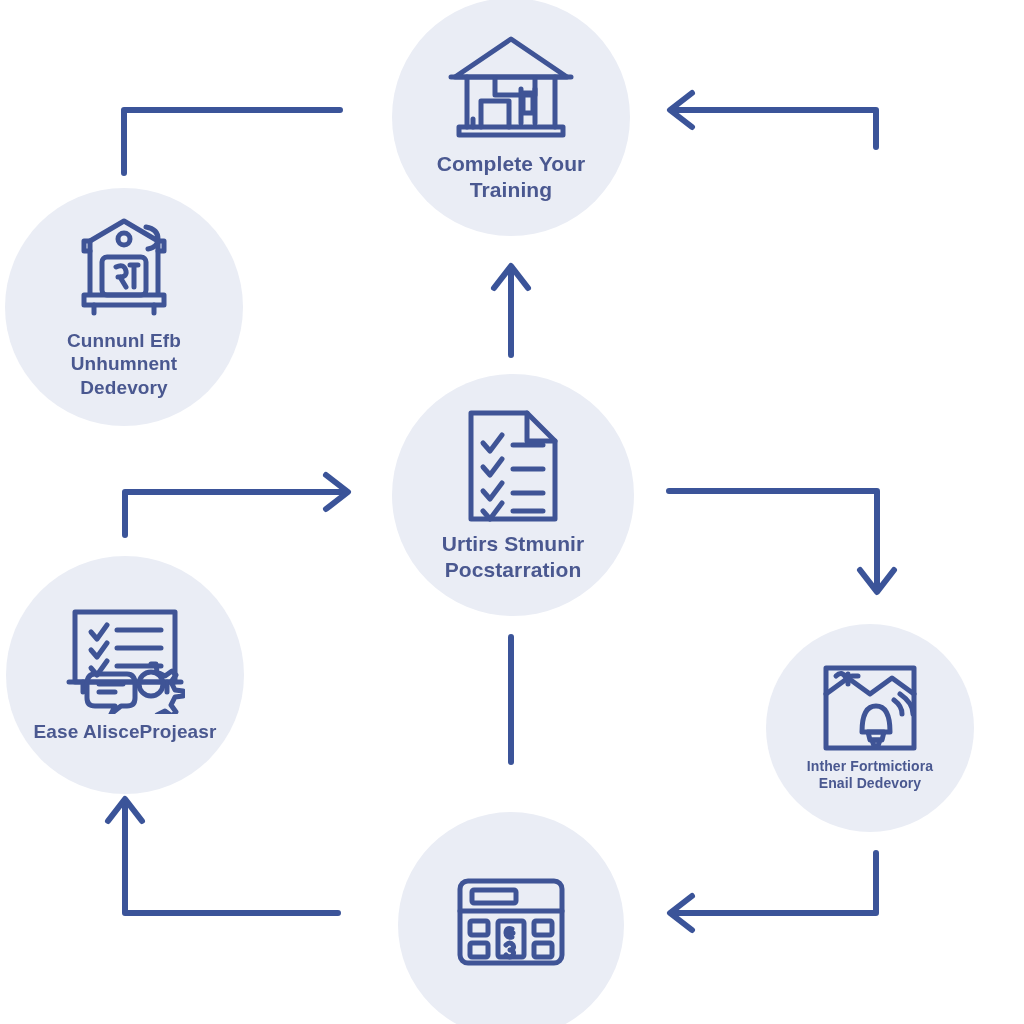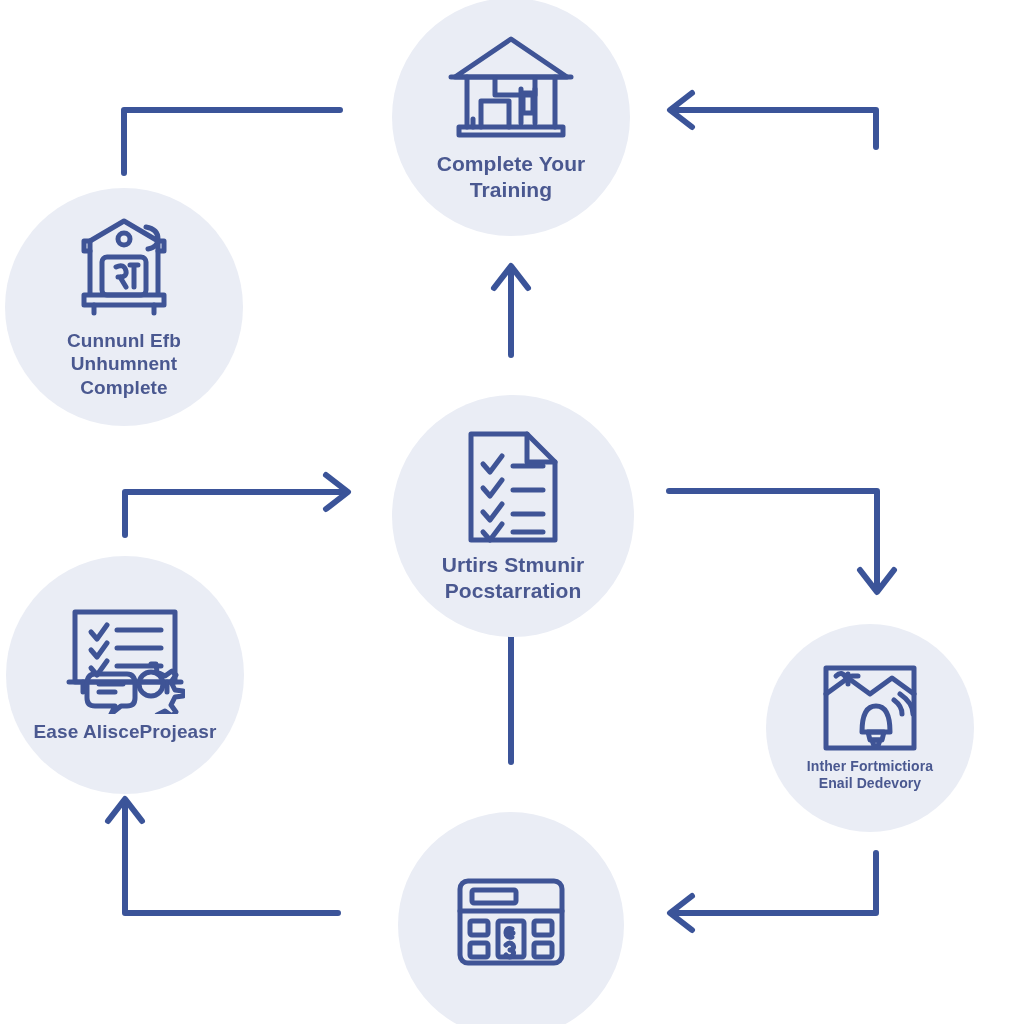--- a/index.html
+++ b/index.html
@@ -46,21 +46,21 @@
   
   #node-complete-training{left:392px;top:-9px;width:238px;height:238px;}
   #node-complete-training .label{font-size:21px;padding-top:2px;}
 
   #node-current-employment{left:5px;top:181px;width:238px;height:238px;}
   #node-current-employment .label{font-size:19px;}
 
   #node-utility-services{left:751px;top:175px;width:238px;height:238px;}
   #node-utility-services .label{font-size:19px;}
 
-  #node-documentation{left:392px;top:388px;width:242px;height:242px;}
+  #node-documentation{left:392px;top:367px;width:242px;height:242px;}
   #node-documentation .label{font-size:21px;}
 
   #node-assistance-program{left:6px;top:549px;width:238px;height:238px;}
   #node-assistance-program .label{font-size:19px;}
 
   #node-email-delivery{left:766px;top:617px;width:208px;height:208px;}
   #node-email-delivery .label{font-size:14px;}
 
   #node-calculator{left:398px;top:805px;width:226px;height:226px;}
 </style>
@@ -125,21 +125,21 @@
         <path d="M18 36 L18 78 M86 36 L86 78"></path>
         <rect x="30" y="42" width="44" height="38" rx="5"></rect>
         <path d="M44 52 q8 -4 10 4 q1 6 -6 6 l-2 0 M48 62 l6 10"></path>
         <path d="M62 50 L62 72 M58 50 L66 50"></path>
         <path d="M12 80 L92 80 L92 90 L12 90 Z"></path>
         <path d="M22 90 L22 98 M82 90 L82 98"></path>
       </svg>
     </span>
     <span class="label">Cunnunl Efb
 Unhumnent
-Complete</span>
+Dedevory</span>
   </div>
 
 
   <div class="node" id="node-documentation">
     <span class="glyph">
       <svg width="96" height="118" viewBox="0 0 96 118" fill="none" stroke="#3f5496" stroke-width="5" stroke-linejoin="round" stroke-linecap="round">
         <path d="M6 6 L62 6 L90 34 L90 112 L6 112 Z"></path>
         <path d="M62 6 L62 34 L90 34"></path>
         <path d="M18 36 l7 8 l12 -16"></path>
         <path d="M18 60 l7 8 l12 -16"></path>

